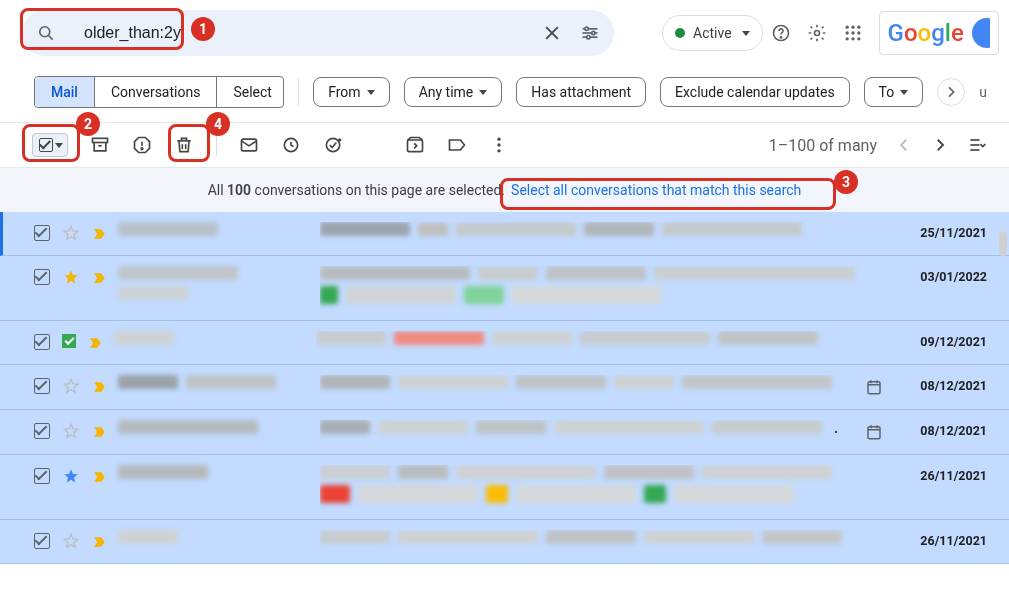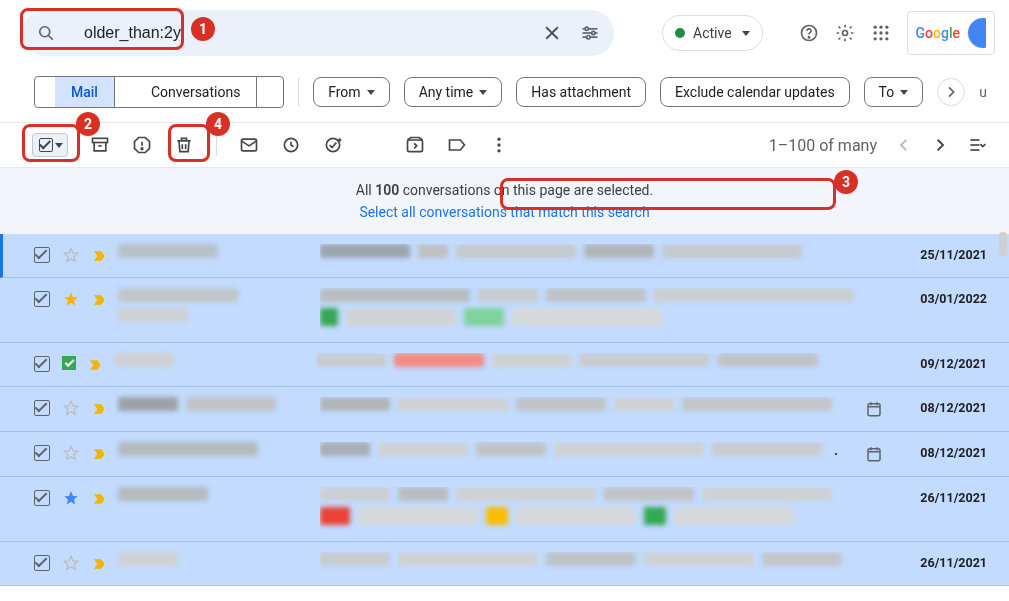--- a/index.html
+++ b/index.html
@@ -44,35 +44,35 @@
   .status-pill {
     margin-left: 40px;
     display:flex; align-items:center; gap:8px;
     border: 1px solid #dadce0; border-radius: 20px;
     padding: 6px 12px; height:36px;
     color:#3c4043;
   }
   .dot { width:10px; height:10px; border-radius:50%; background:#1e8e3e;}
   .topbar-right { margin-left:auto; display:flex; align-items:center; gap:16px;}
   .logo-box { border: 1px solid #dadce0; border-radius:4px; padding:4px 8px; background:#fff; display:flex; align-items:center; gap:6px;}
-  .logo-txt { font-size:14px; font-weight:500;}
+  .logo-txt { font-size:24px; font-weight:500;}
   .g1{color:#4285F4}.g2{color:#EA4335}.g3{color:#FBBC05}.g4{color:#4285F4}.g5{color:#34A853}.g6{color:#EA4335}
   .avatar-clip { width:20px; height:34px; overflow:hidden;}
   .avatar { width:34px; height:34px; border-radius:50%; background: radial-gradient(circle,#4285F4 60%,#fff 65%); }
 
   .chipbar {
     display:flex; align-items:center; gap:14px;
     padding: 10px 22px 14px 34px;
     border-bottom: 1px solid #e7e7e7;
   }
   .seg {
     display:flex; border:1px solid #747775; border-radius:4px; overflow:hidden;
   }
   .seg > div {
-    padding: 7px 16px; border-right:1px solid #747775; cursor:pointer;margin-left:20px;
+    padding: 7px 16px; border-right:1px solid #747775; cursor:pointer;
   }
   .seg > div:last-child { border-right:none; }
   .seg .sel { background:#d3e3fd; color:#0b57d0; font-weight:500;}
   .vsep { width:1px; height:28px; background:#dadce0;}
   .chip {
     display:flex; align-items:center; gap:6px;
     border:1px solid #747775; border-radius:8px;
     padding: 6px 14px; cursor:pointer; white-space:nowrap;
   }
   .more-chip { border:1px solid #dadce0; border-radius:50%; width:28px; height:28px; display:flex; align-items:center; justify-content:center; flex-shrink:0;}
@@ -86,21 +86,20 @@
   .tb-right { margin-left:auto; display:flex; align-items:center; gap:18px; color:#5f6368; font-size:16px;}
   .select-box { display:flex; align-items:center; gap:2px; border:1px solid #c4c7c5; border-radius:4px; padding:4px 4px 4px 6px; background:#eaf1fb;}
   .sbox { width:14px; height:14px; border:1.6px solid #444746; border-radius:2px; position:relative;}
   .sbox.chk::after { content:""; position:absolute; left:2px; top:-1px; width:4px; height:9px; border:solid #444746; border-width:0 2px 2px 0; transform:rotate(45deg);}
   .tri { width:0; height:0; border-left:4px solid transparent; border-right:4px solid transparent; border-top:5px solid #444746;}
 
   .banner {
     background:#f2f6fc; text-align:center; padding:14px 0; font-size:14px; color:#3c4043;
     display:flex; justify-content:center; align-items:center; gap:6px;
     position:relative;
-    flex-direction:column;
   }
   .banner a { color:#1a73e8; text-decoration:none; cursor:pointer;}
   .banner strong { font-weight:600; }
 
   .msgs { background:#c2dbff; }
   .msg {
     display:flex; align-items:flex-start; gap:12px;
     padding: 10px 22px 10px 34px;
     border-bottom:1px solid #a3c0e8;
     position:relative;

